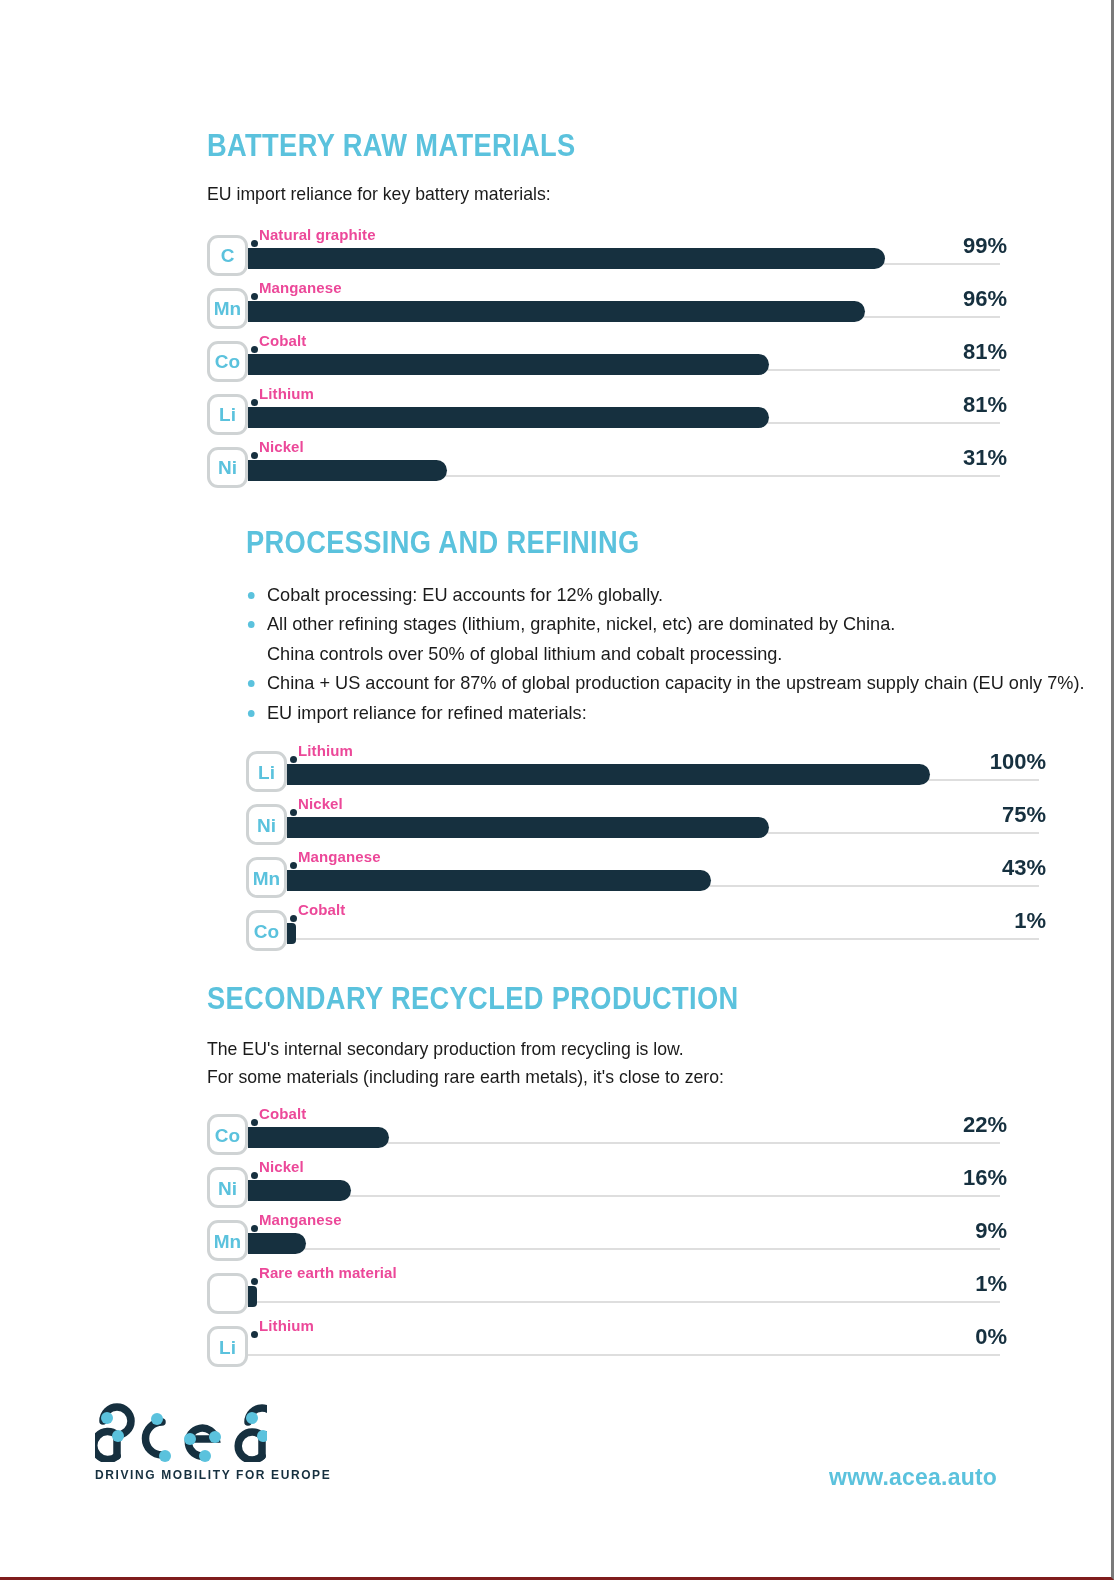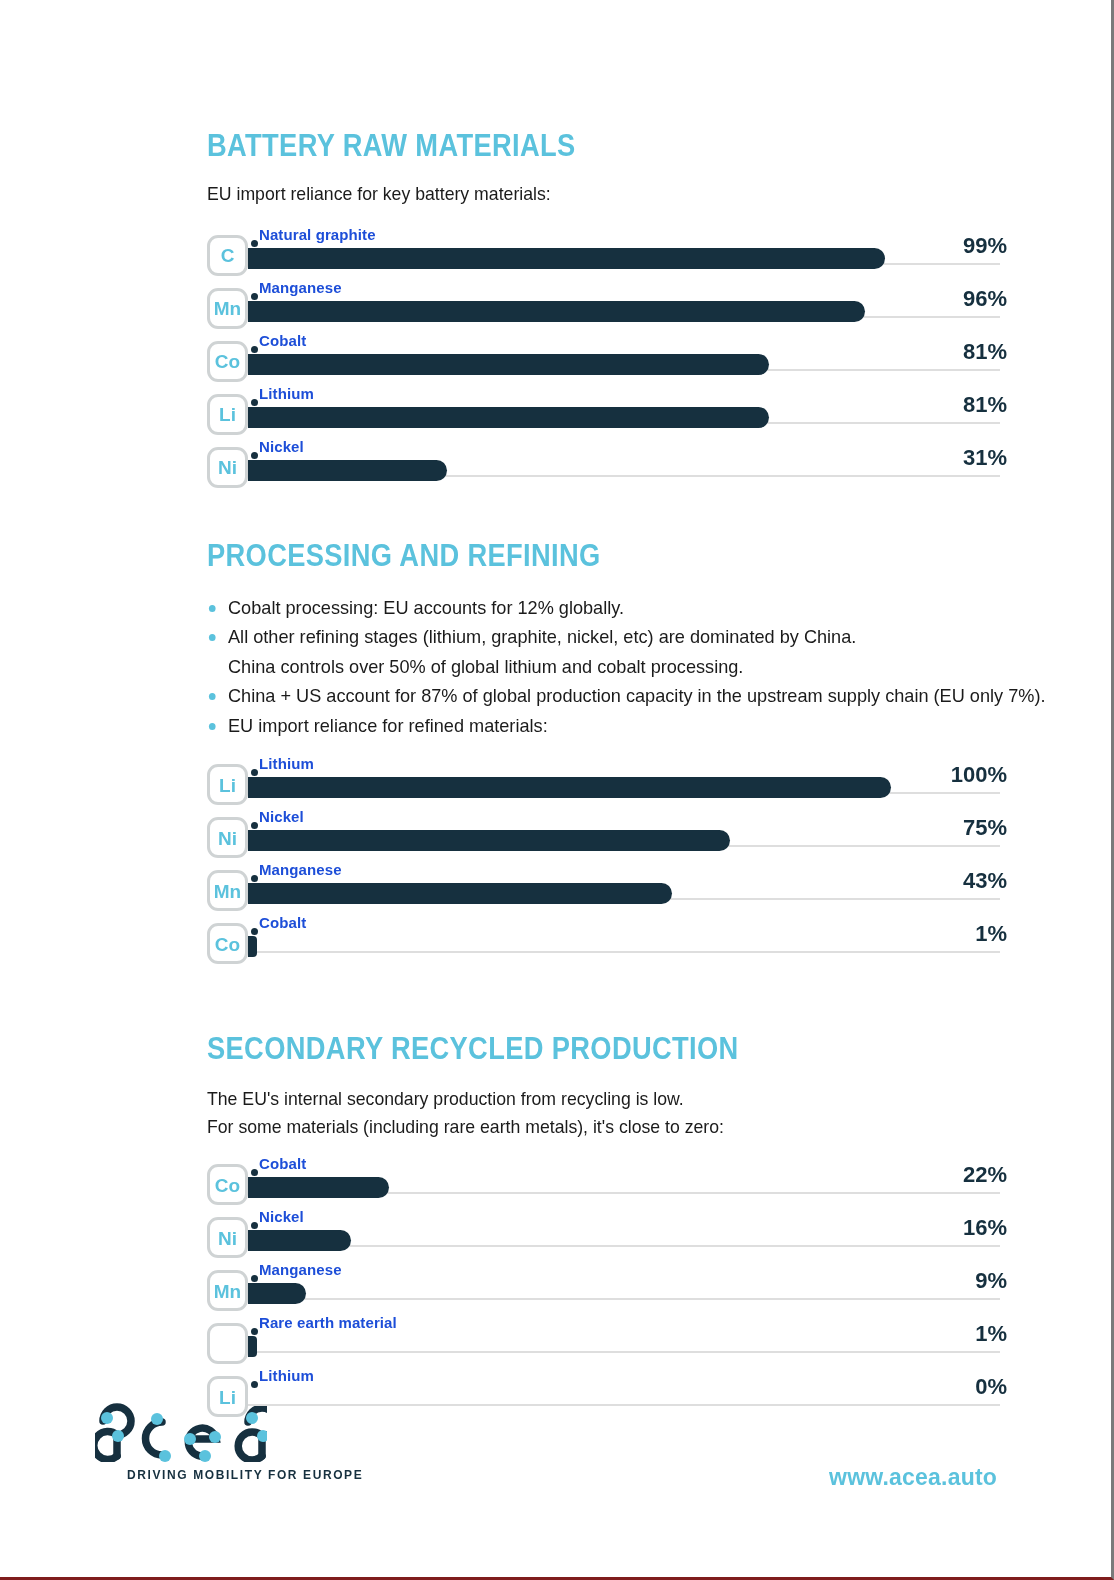--- a/index.html
+++ b/index.html
@@ -95,21 +95,21 @@
     position: absolute;
     left: 44px; top: 13px;
     width: 7px; height: 7px;
     border-radius: 50%;
     background: #16303f;
     z-index: 4;
   }
   .mat-label {
     position: absolute;
     left: 52px; top: 0;
-    color: #1d4ed8;
+    color: #ec4899;
     font-family: "Liberation Sans Narrow", "Liberation Sans", sans-serif;
     font-size: 15px;
     font-weight: bold;
     line-height: 1;
     white-space: nowrap;
     letter-spacing: 0.1px;
   }
   .track {
     position: absolute;
     left: 41px; top: 36px;
@@ -142,21 +142,20 @@
   .logo { position: absolute; left: 95px; top: 5px; }
   .logo-mark { width: 172px; height: 62px; display: block; }
   .logo-tag {
     margin-top: 6px;
     color: #16303f;
     font-family: "Liberation Sans Narrow", "Liberation Sans", sans-serif;
     font-size: 12px;
     font-weight: bold;
     letter-spacing: 1.6px;
     white-space: nowrap;
-    margin-left: 32px;
   }
   .site-url {
     position: absolute;
     right: 117px; top: 69px;
     color: #5bc2dd;
     font-family: "Liberation Sans Narrow", "Liberation Sans", sans-serif;
     font-size: 23px;
     font-weight: bold;
     letter-spacing: 0.2px;
   }
@@ -216,21 +215,21 @@
           </div>
           <div class="notch-dot"></div>
           <div class="mat-label">Nickel</div>
           <div class="track"></div>
           <div class="fill" style="width: 199.318px;"></div>
           <div class="pct">31%</div>
         </div>
       </div>
   </div>
 
-  <div class="content" style="top:540px;">
+  <div class="content" style="top:527px;margin-left:39px;">
     <div class="section-title">PROCESSING AND REFINING</div>
     <ul class="bullets" id="bullets-processing" style="margin-top:22px;">
         <li class="bullet"><span class="dot"></span><span>Cobalt processing: EU accounts for 12% globally.</span></li>
         <li class="bullet"><span class="dot"></span><span>All other refining stages (lithium, graphite, nickel, etc) are dominated by China.</span><span class="cont">China controls over 50% of global lithium and cobalt processing.</span></li>
         <li class="bullet"><span class="dot"></span><span>China + US account for 87% of global production capacity in the upstream supply chain (EU only 7%).</span></li>
         <li class="bullet"><span class="dot"></span><span>EU import reliance for refined materials:</span></li>
       </ul>
     <div class="bars" id="bars-1" style="margin-top:16px;">
         <div class="bar-row">
           <div class="badge">
@@ -268,21 +267,21 @@
           </div>
           <div class="notch-dot"></div>
           <div class="mat-label">Cobalt</div>
           <div class="track"></div>
           <div class="fill" style="width: 9px; border-radius: 0px 4px 4px 0px;"></div>
           <div class="pct">1%</div>
         </div>
       </div>
   </div>
 
-  <div class="content" style="top:1033px;">
+  <div class="content" style="top:983px;">
     <div class="section-title">SECONDARY RECYCLED PRODUCTION</div>
     <div class="section-sub" style="margin-top:21px;">The EU's internal secondary production from recycling is low.</div>
     <div class="section-sub">For some materials (including rare earth metals), it's close to zero:</div>
     <div class="bars" id="bars-2" style="margin-top:16px;">
         <div class="bar-row">
           <div class="badge">
             <div class="sym">Co</div>
           </div>
           <div class="notch-dot"></div>
           <div class="mat-label">Cobalt</div>

